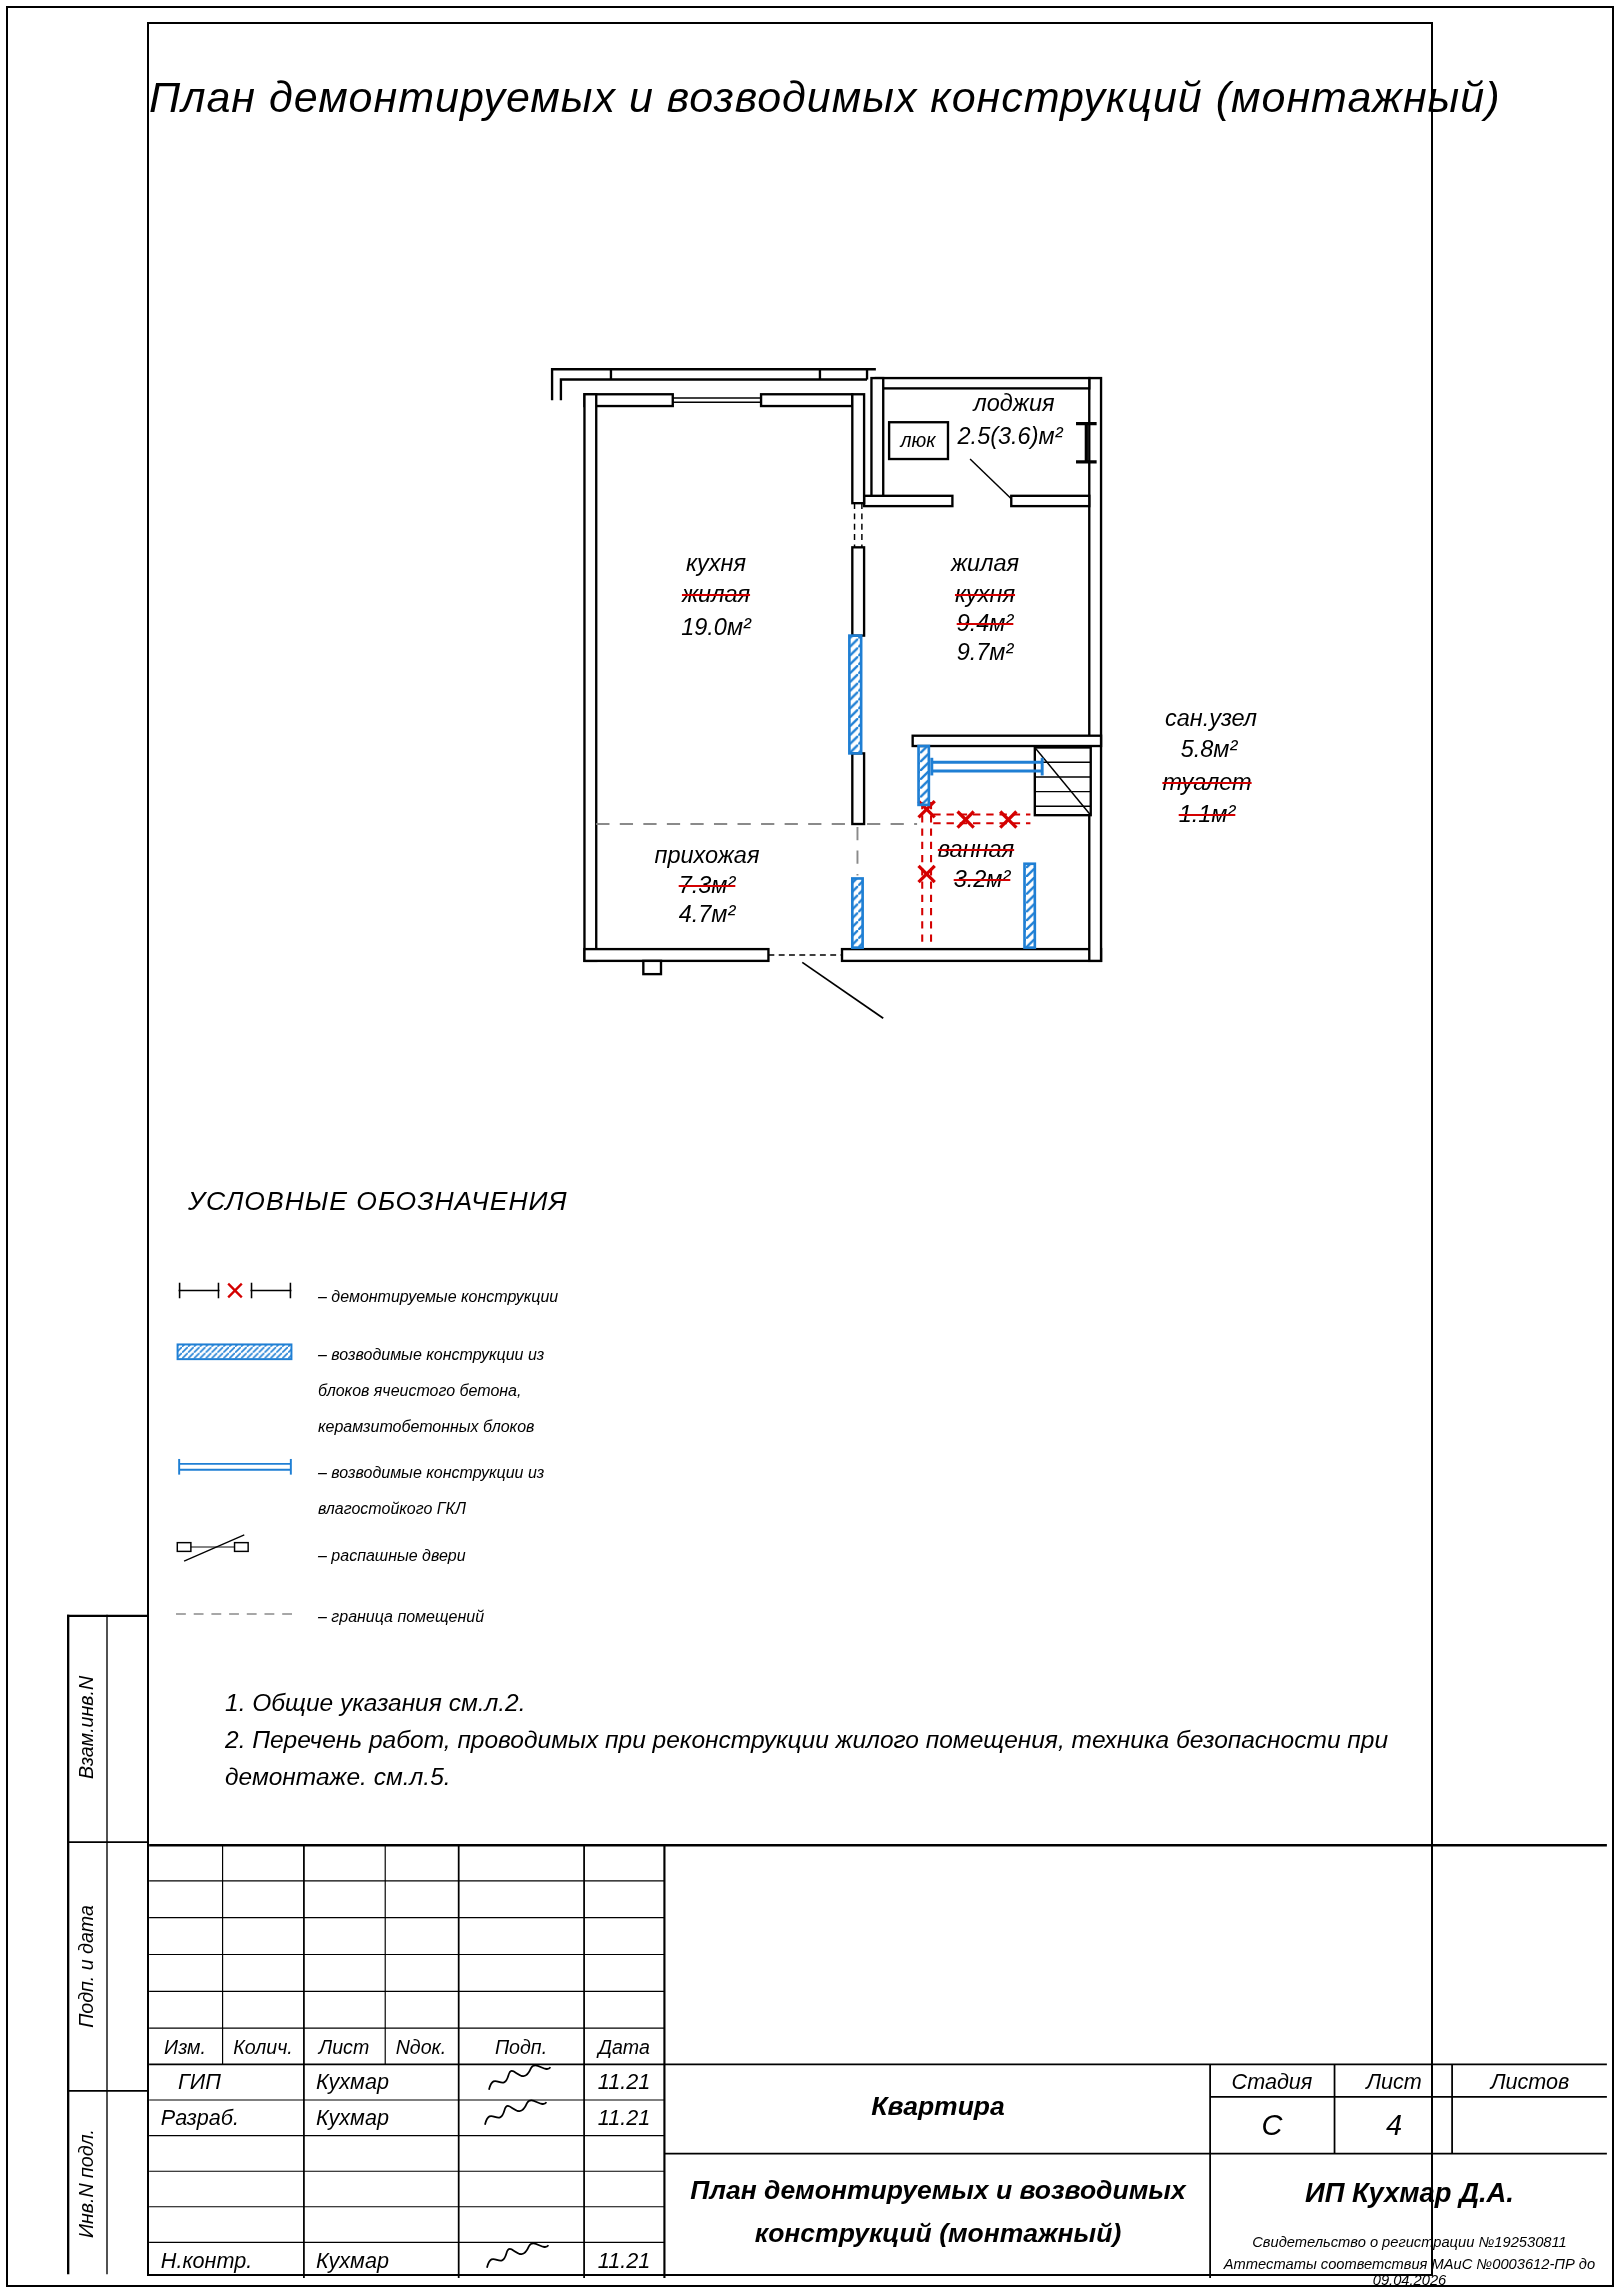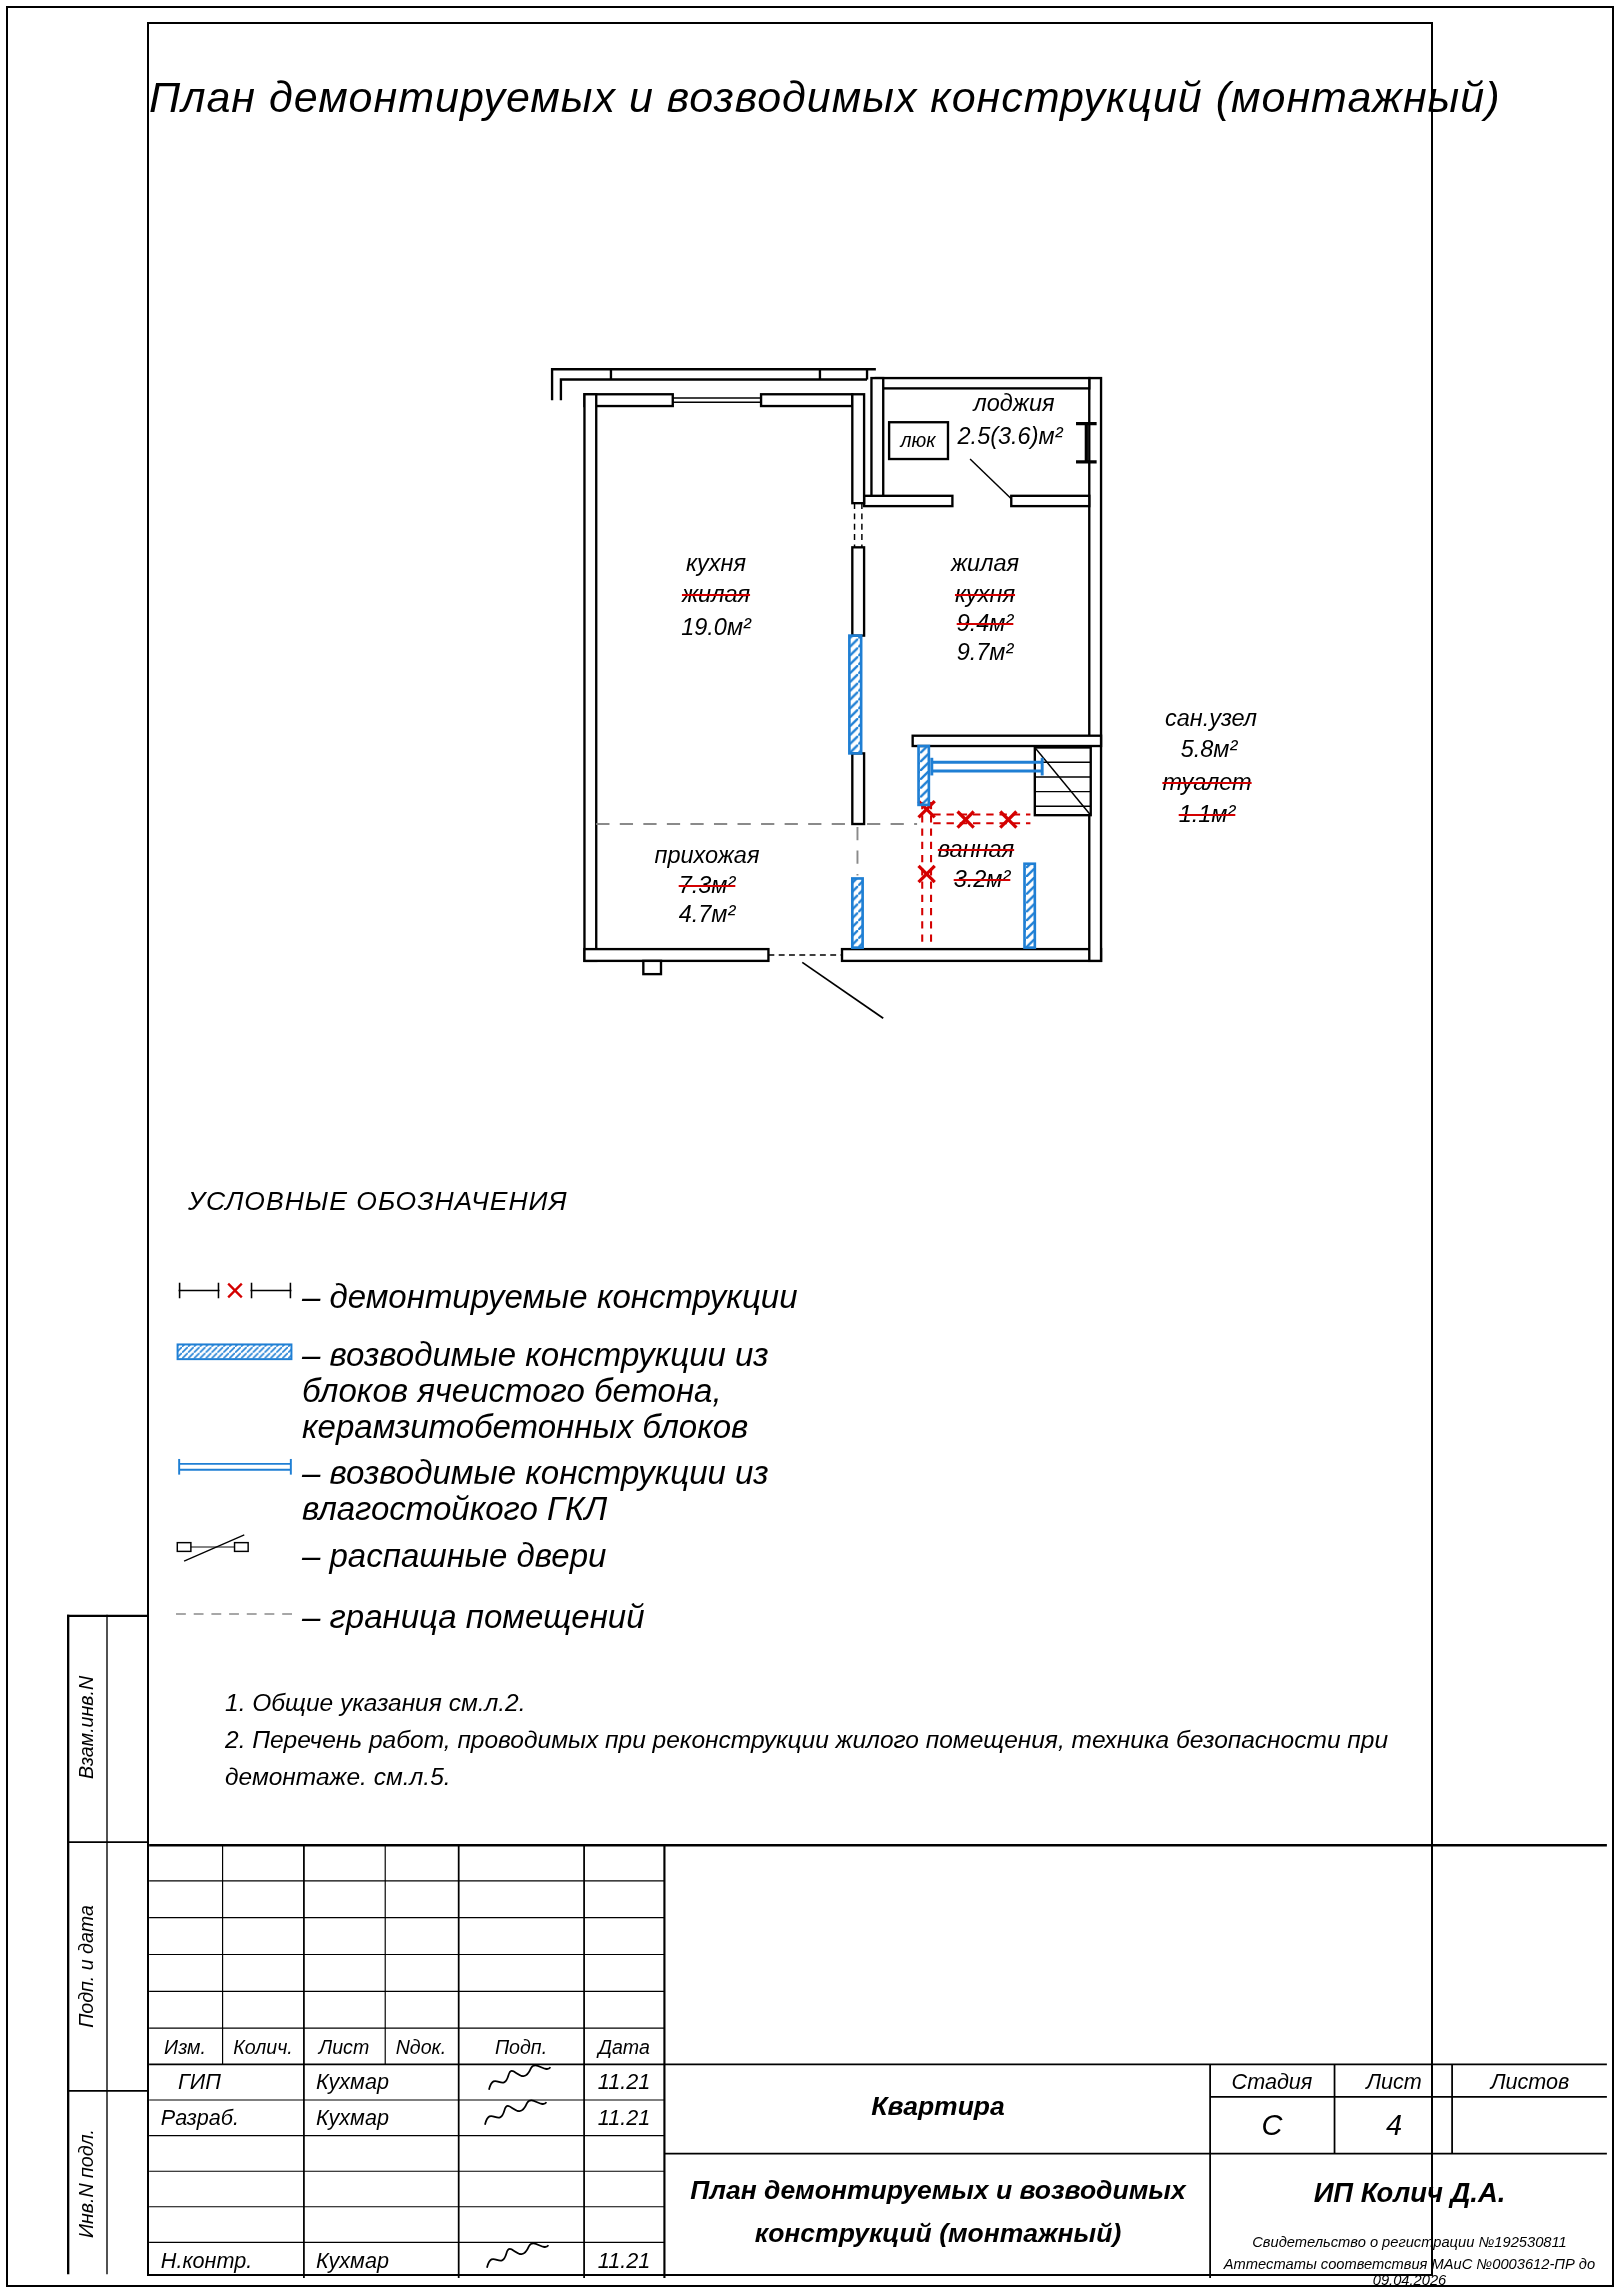--- a/index.html
+++ b/index.html
@@ -7,21 +7,21 @@
   .sheet { position:absolute; left:0; top:0; width:1620px; height:2293px; background:#fff; }
   .outer-border { position:absolute; left:5.9px; top:5.9px; right:5.9px; bottom:5.9px; border:2px solid #000; }
   .frame { position:absolute; left:147px; top:21.6px; width:1286px; height:2254px; border:2.5px solid #000; box-sizing:border-box; }
   .sheet-title { position:absolute; left:0; top:49px; width:100%; text-align:center; font-size:43px; letter-spacing:1px; white-space:nowrap; }
   .plan { position:absolute; left:391px; top:332px; width:788px; height:677px; }
   .plan svg { position:absolute; left:0; top:0; }
   .plabel { position:absolute; transform:translateX(-50%); font-size:23.5px; white-space:nowrap; }
   .strike { text-decoration:line-through; text-decoration-color:#d40000; text-decoration-thickness:2.2px; }
   .legend-header { position:absolute; left:39px; top:1162px; font-size:26.5px; letter-spacing:1px; }
   .legend-sym { position:absolute; left:27.4px; }
-  .legend-txt { position:absolute; left:153px; font-size:33px; line-height:36px; white-space:pre-line; }
+  .legend-txt { position:absolute; left:169px; font-size:16px; line-height:36px; white-space:pre-line; }
   .notes { position:absolute; left:76px; top:1660px; width:1274px; font-size:24.5px; line-height:37px; white-space:pre-line; }
   .titleblock { position:absolute; left:0; top:1820px; width:1458px; height:434px; }
   .tb-lines { position:absolute; left:0; top:0; }
   .t { position:absolute; white-space:nowrap;font-style:italic; }
   .tc { transform:translateX(-50%); }
   .tb-head { font-size:19.6px; }
   .tb-row { font-size:21.6px; }
   .tb-project { position:absolute; left:516px; top:90px; width:943px; text-align:center; font-size:26.5px; font-weight:bold; line-height:44px; white-space:pre-line; }
   .tb-object { position:absolute; left:516px; top:247px; width:546px; text-align:center; font-size:26.5px; font-weight:bold; }
   .tb-doctitle { position:absolute; left:516px; top:325px; width:546px; text-align:center; font-size:26.5px; font-weight:bold; line-height:43px; white-space:pre-line; }
@@ -332,20 +332,20 @@
       <div class="tb-object">Квартира</div>
 
       <div class="t tc tb-head" style="left:1123px; top:225px; font-size:21.6px;">Стадия</div>
       <div class="t tc tb-head" style="left:1245px; top:225px; font-size:21.6px;">Лист</div>
       <div class="t tc tb-head" style="left:1381px; top:225px; font-size:21.6px;">Листов</div>
       <div class="t tc stamp-val" style="left:1123px; top:265px;">С</div>
       <div class="t tc stamp-val" style="left:1245px; top:265px;">4</div>
 
       <div class="tb-doctitle">План демонтируемых и возводимых
 конструкций (монтажный)</div>
-      <div class="tb-company">ИП Колич Д.А.</div>
+      <div class="tb-company">ИП Кухмар Д.А.</div>
       <div class="tb-cert" style="top:390px;">Свидетельство о регистрации №192530811</div>
       <div class="tb-cert" style="top:412px;">Аттестаты соответствия МАиС №0003612-ПР до 09.04.2026</div>
     </div>
 
   </div>
 </div>
 
 
 </body></html>

